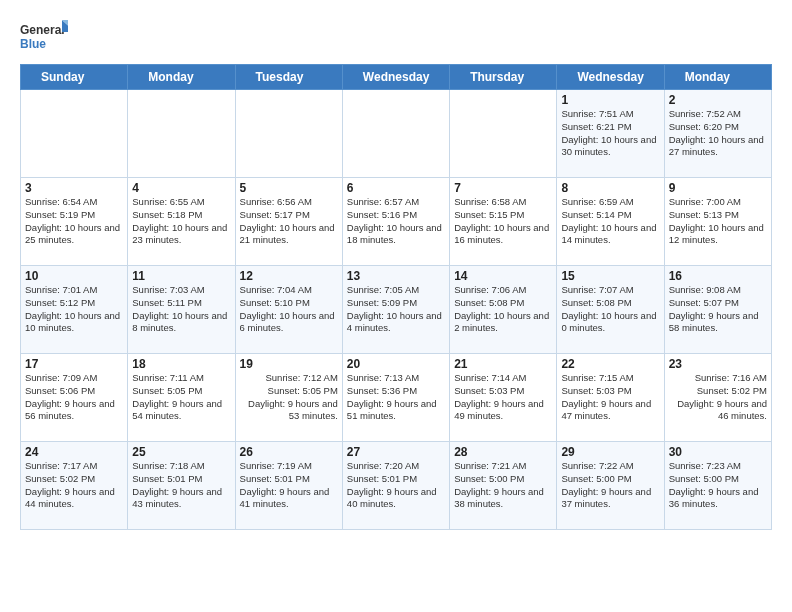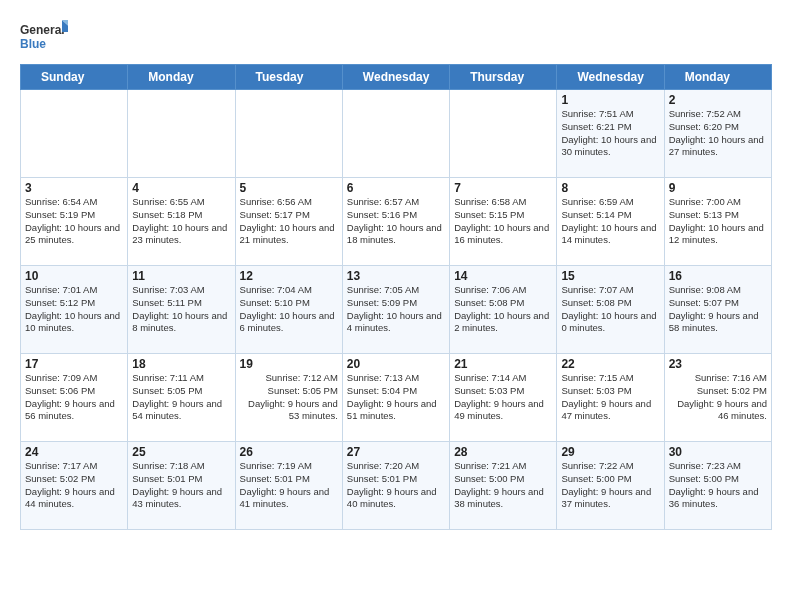--- a/index.html
+++ b/index.html
@@ -235,21 +235,21 @@
           </td>
           <td>
             <span class="day-num">19</span>
             <div class="day-info" style="white-space: pre-line; text-align: right;">Sunrise: 7:12 AM
 Sunset: 5:05 PM
 Daylight: 9 hours and 53 minutes.</div>
           </td>
           <td>
             <span class="day-num">20</span>
             <div class="day-info" style="white-space: pre-line;">Sunrise: 7:13 AM
-Sunset: 5:04 PM
+Sunset: 5:36 PM
 Daylight: 9 hours and 51 minutes.</div>
           </td>
           <td>
             <span class="day-num">21</span>
             <div class="day-info" style="white-space: pre-line;">Sunrise: 7:14 AM
 Sunset: 5:03 PM
 Daylight: 9 hours and 49 minutes.</div>
           </td>
           <td>
             <span class="day-num">22</span>

